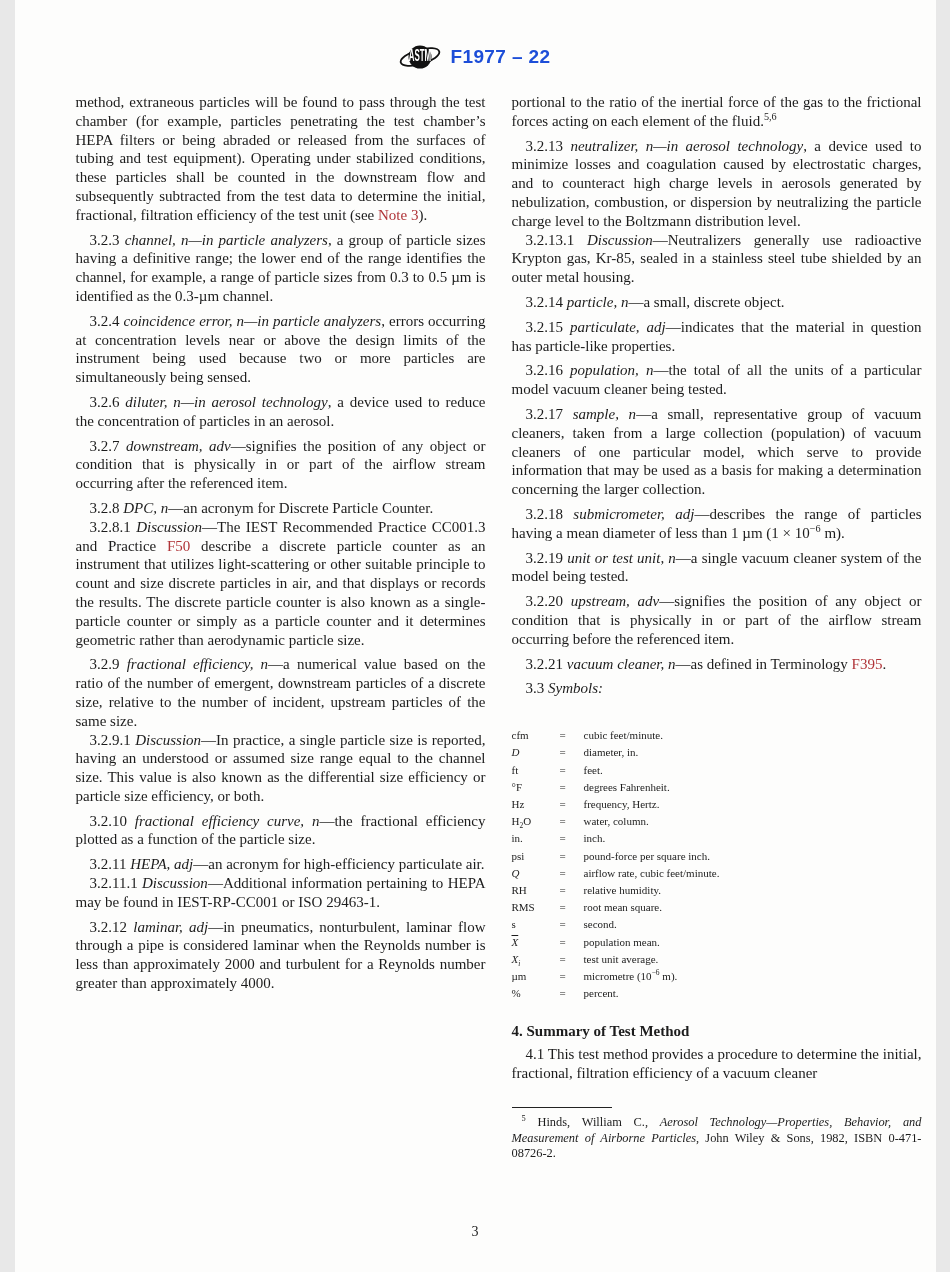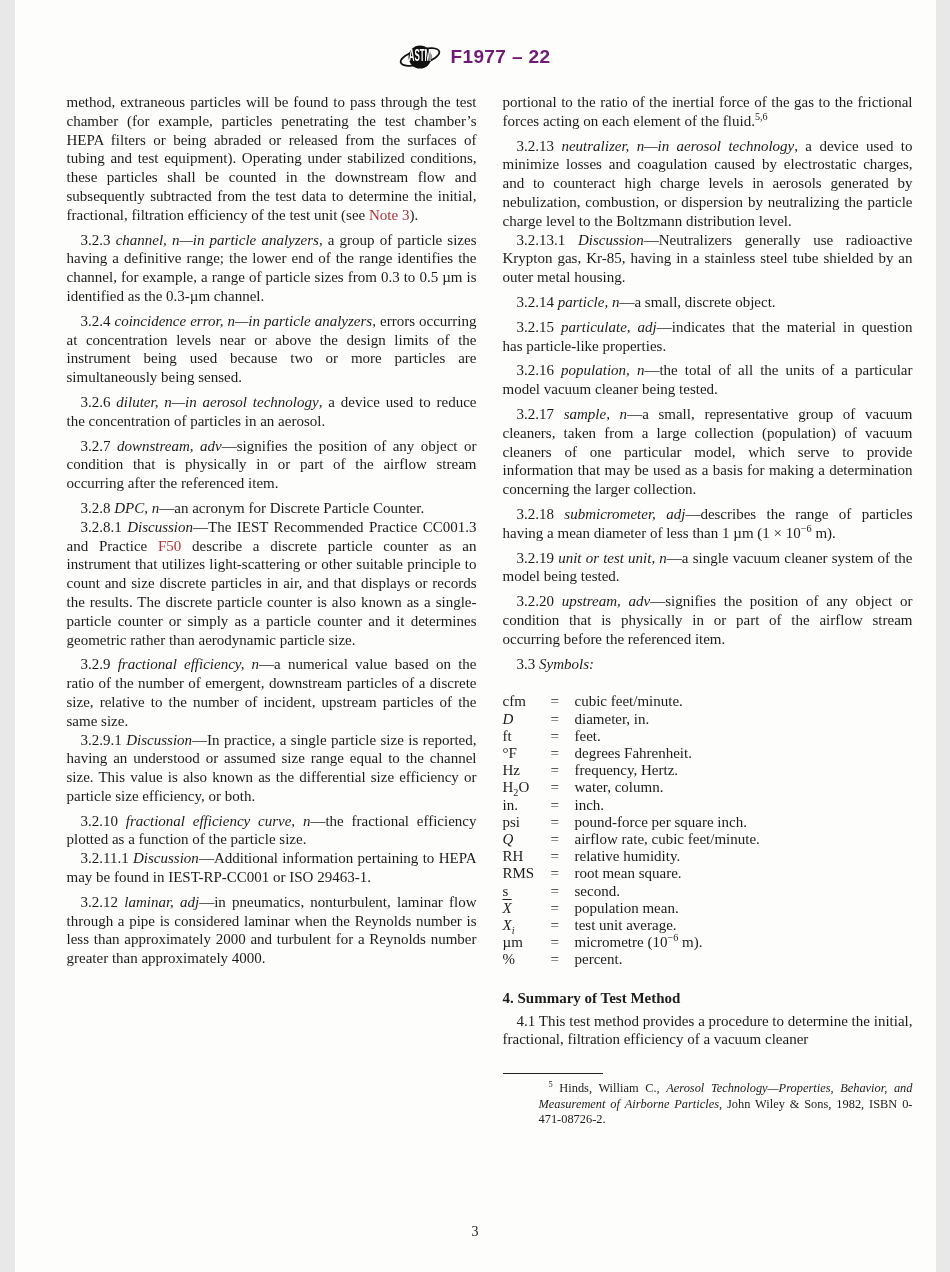--- a/index.html
+++ b/index.html
@@ -8,50 +8,50 @@
     background:#fdfdfc;color:#1c1c1c;
     font-family:"Liberation Serif","DejaVu Serif",serif;
     overflow:hidden;
   }
   .header{
     position:absolute;top:42px;left:0;right:0;
     display:flex;justify-content:center;align-items:center;gap:9px;
   }
   .doc-number{
     font-family:"Liberation Sans","DejaVu Sans",sans-serif;
-    font-weight:bold;font-size:19px;letter-spacing:0.4px;color:#701a75;
+    font-weight:bold;font-size:19px;letter-spacing:0.4px;color:#1d4ed8;
   }
   .columns{
-    position:absolute;top:93px;left:52px;right:52px;
+    position:absolute;top:93px;left:61px;right:52px;
     display:flex;gap:26px;font-family:Liberation Serif, serif;
   }
   .col{width:410px;flex:none;}
   .para{
     margin:0;padding:0;font-size:15px;line-height:18.8px;
     text-align:justify;margin-top:6px;
   }
   .para:first-child{margin-top:0;}
   .para.ind{text-indent:14px;}
   .para.tight{margin-top:0;}
   .it{font-style:italic;}
   .red{color:var(--link-red,#b03438);}
   .over{text-decoration:overline;}
   sup,sub{font-size:68%;line-height:0;}
-  .symbols{margin-top:20px;font-size:15px;line-height:17.2px;}
+  .symbols{margin-top:29px;font-size:11px;line-height:17.2px;}
   .sym-row{display:flex;}
   .sym-key{width:48px;flex:none;}
   .sym-eq{width:24px;flex:none;}
   .sym-def{flex:1;}
   .sec-heading{
     font-weight:bold;font-size:15px;margin:21px 0 0 0;padding:0;
   }
   .sec-body{margin-top:5px;}
   .footnotes{margin-top:24px;}
   .fn-rule{width:100px;border:none;border-top:1.4px solid #222;margin:0 0 7px 0;}
-  .footnote{font-size:12.4px;line-height:15.6px;margin-top:1px;margin-left:36px;}
+  .footnote{font-size:12.4px;line-height:15.6px;margin-top:1px;}
   .footnote.ind{text-indent:10px;}
   .page-footer{
     position:absolute;bottom:32px;left:0;right:0;
     text-align:center;font-size:14px;color:#222;
   }
 </style>
 </head>
 <body>
 
 <div class="page">
@@ -72,37 +72,39 @@
           <p class="para"><span>method, extraneous particles will be found to pass through the test chamber (for example, particles penetrating the test chamber’s HEPA filters or being abraded or released from the surfaces of tubing and test equipment). Operating under stabilized conditions, these particles shall be counted in the downstream flow and subsequently subtracted from the test data to determine the initial, fractional, filtration efficiency of the test unit (see </span><span class="red">Note 3</span><span>).</span></p>
           <p class="para ind"><span>3.2.3 </span><span class="it">channel, n—in particle analyzers</span><span>, a group of particle sizes having a definitive range; the lower end of the range identifies the channel, for example, a range of particle sizes from 0.3 to 0.5 µm is identified as the 0.3-µm channel.</span></p>
           <p class="para ind"><span>3.2.4 </span><span class="it">coincidence error, n—in particle analyzers</span><span>, errors occurring at concentration levels near or above the design limits of the instrument being used because two or more particles are simultaneously being sensed.</span></p>
           <p class="para ind"><span>3.2.6 </span><span class="it">diluter, n—in aerosol technology</span><span>, a device used to reduce the concentration of particles in an aerosol.</span></p>
           <p class="para ind"><span>3.2.7 </span><span class="it">downstream, adv</span><span>—signifies the position of any object or condition that is physically in or part of the airflow stream occurring after the referenced item.</span></p>
           <p class="para ind"><span>3.2.8 </span><span class="it">DPC, n</span><span>—an acronym for Discrete Particle Counter.</span></p>
           <p class="para ind tight"><span>3.2.8.1 </span><span class="it">Discussion</span><span>—The IEST Recommended Practice CC001.3 and Practice </span><span class="red">F50</span><span> describe a discrete particle counter as an instrument that utilizes light-scattering or other suitable principle to count and size discrete particles in air, and that displays or records the results. The discrete particle counter is also known as a single-particle counter or simply as a particle counter and it determines geometric rather than aerodynamic particle size.</span></p>
           <p class="para ind"><span>3.2.9 </span><span class="it">fractional efficiency, n</span><span>—a numerical value based on the ratio of the number of emergent, downstream particles of a discrete size, relative to the number of incident, upstream particles of the same size.</span></p>
           <p class="para ind tight"><span>3.2.9.1 </span><span class="it">Discussion</span><span>—In practice, a single particle size is reported, having an understood or assumed size range equal to the channel size. This value is also known as the differential size efficiency or particle size efficiency, or both.</span></p>
           <p class="para ind"><span>3.2.10 </span><span class="it">fractional efficiency curve, n</span><span>—the fractional efficiency plotted as a function of the particle size.</span></p>
+          <p class="para ind"><span>3.2.11 </span><span class="it">HEPA, adj</span><span>—an acronym for high-efficiency particulate air.</span></p>
           <p class="para ind tight"><span>3.2.11.1 </span><span class="it">Discussion</span><span>—Additional information pertaining to HEPA may be found in IEST-RP-CC001 or ISO 29463-1.</span></p>
           <p class="para ind"><span>3.2.12 </span><span class="it">laminar, adj</span><span>—in pneumatics, nonturbulent, laminar flow through a pipe is considered laminar when the Reynolds number is less than approximately 2000 and turbulent for a Reynolds number greater than approximately 4000.</span></p>
         </div>
     </div>
 
     <div class="col">
       <div>
           <p class="para"><span>portional to the ratio of the inertial force of the gas to the frictional forces acting on each element of the fluid.</span><sup>5,6</sup></p>
           <p class="para ind"><span>3.2.13 </span><span class="it">neutralizer, n—in aerosol technology</span><span>, a device used to minimize losses and coagulation caused by electrostatic charges, and to counteract high charge levels in aerosols generated by nebulization, combustion, or dispersion by neutralizing the particle charge level to the Boltzmann distribution level.</span></p>
-          <p class="para ind tight"><span>3.2.13.1 </span><span class="it">Discussion</span><span>—Neutralizers generally use radioactive Krypton gas, Kr-85, having in a stainless steel tube shielded by an outer metal housing.</span></p>
+          <p class="para ind tight"><span>3.2.13.1 </span><span class="it">Discussion</span><span>—Neutralizers generally use radioactive Krypton gas, Kr-85, sealed in a stainless steel tube shielded by an outer metal housing.</span></p>
           <p class="para ind"><span>3.2.14 </span><span class="it">particle, n</span><span>—a small, discrete object.</span></p>
           <p class="para ind"><span>3.2.15 </span><span class="it">particulate, adj</span><span>—indicates that the material in question has particle-like properties.</span></p>
           <p class="para ind"><span>3.2.16 </span><span class="it">population, n</span><span>—the total of all the units of a particular model vacuum cleaner being tested.</span></p>
           <p class="para ind"><span>3.2.17 </span><span class="it">sample, n</span><span>—a small, representative group of vacuum cleaners, taken from a large collection (population) of vacuum cleaners of one particular model, which serve to provide information that may be used as a basis for making a determination concerning the larger collection.</span></p>
           <p class="para ind"><span>3.2.18 </span><span class="it">submicrometer, adj</span><span>—describes the range of particles having a mean diameter of less than 1 µm (1 × 10</span><sup>−6</sup><span> m).</span></p>
           <p class="para ind"><span>3.2.19 </span><span class="it">unit or test unit, n</span><span>—a single vacuum cleaner system of the model being tested.</span></p>
           <p class="para ind"><span>3.2.20 </span><span class="it">upstream, adv</span><span>—signifies the position of any object or condition that is physically in or part of the airflow stream occurring before the referenced item.</span></p>
+          <p class="para ind"><span>3.2.21 </span><span class="it">vacuum cleaner, n</span><span>—as defined in Terminology </span><span class="red">F395</span><span>.</span></p>
           <p class="para ind"><span>3.3 </span><span class="it">Symbols:</span></p>
         </div>
 
       <div class="symbols">
           <div class="sym-row">
             <span class="sym-key"><span>cfm</span></span>
             <span class="sym-eq">=</span>
             <span class="sym-def"><span>cubic feet/minute.</span></span>
           </div>
           <div class="sym-row">

